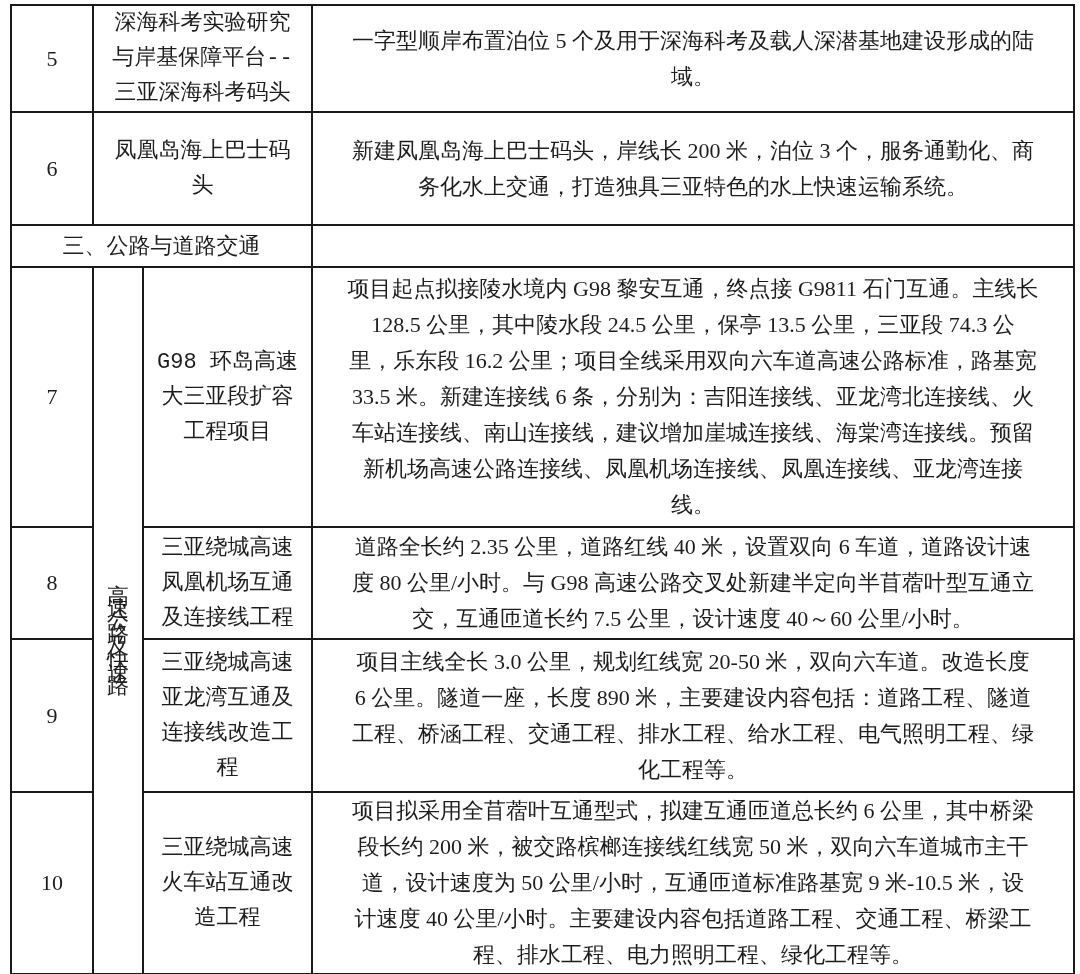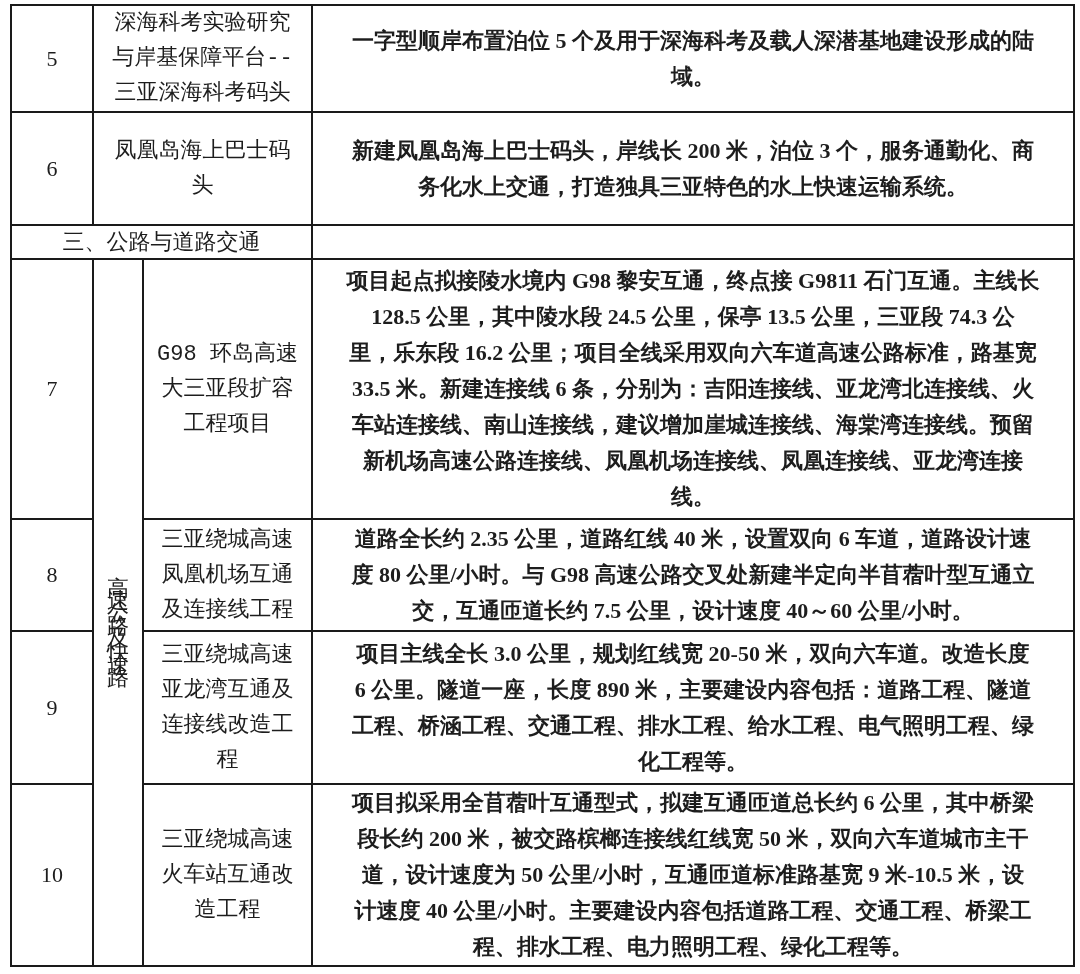--- a/index.html
+++ b/index.html
@@ -30,21 +30,20 @@
   td.name{
     white-space:pre-line;
     line-height:35px;
     padding:2px 6px;
     font-family:Liberation Mono, monospace;
   }
   td.desc{
     white-space:pre-line;
     line-height:36px;
     padding:2px 8px;
-    font-weight:bold;
   }
   td.section{
     text-align:center;
     font-size:22px;
   }
   td.vgroup span.vtext{
     display:inline-block;
     writing-mode:vertical-lr;
     text-orientation:upright;
     letter-spacing:13px;
@@ -75,21 +74,21 @@
     </tr>
 
     <tr style="height:113px">
       <td class="num">6</td>
       <td class="name" colspan="2">凤凰岛海上巴士码
 头</td>
       <td class="desc">新建凤凰岛海上巴士码头，岸线长 200 米，泊位 3 个，服务通勤化、商
 务化水上交通，打造独具三亚特色的水上快速运输系统。</td>
     </tr>
 
-    <tr style="height:34px">
+    <tr style="height:42px">
       <td class="section" colspan="3">三、公路与道路交通</td>
       <td></td>
     </tr>
 
     <tr style="height:260px">
       <td class="num">7</td>
       <td class="vgroup" rowspan="4">
         <span class="vtext">高速公路及快速路</span>
       </td>
       <td class="name">G98 环岛高速

